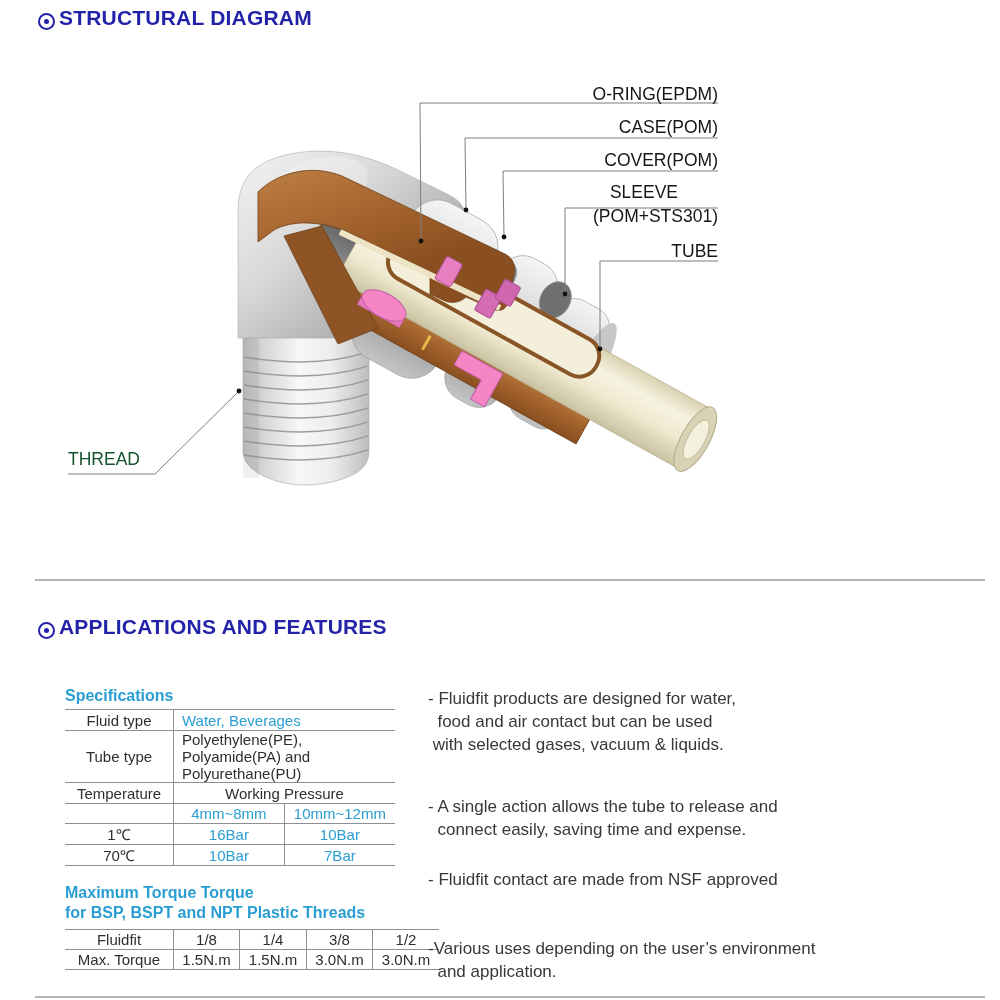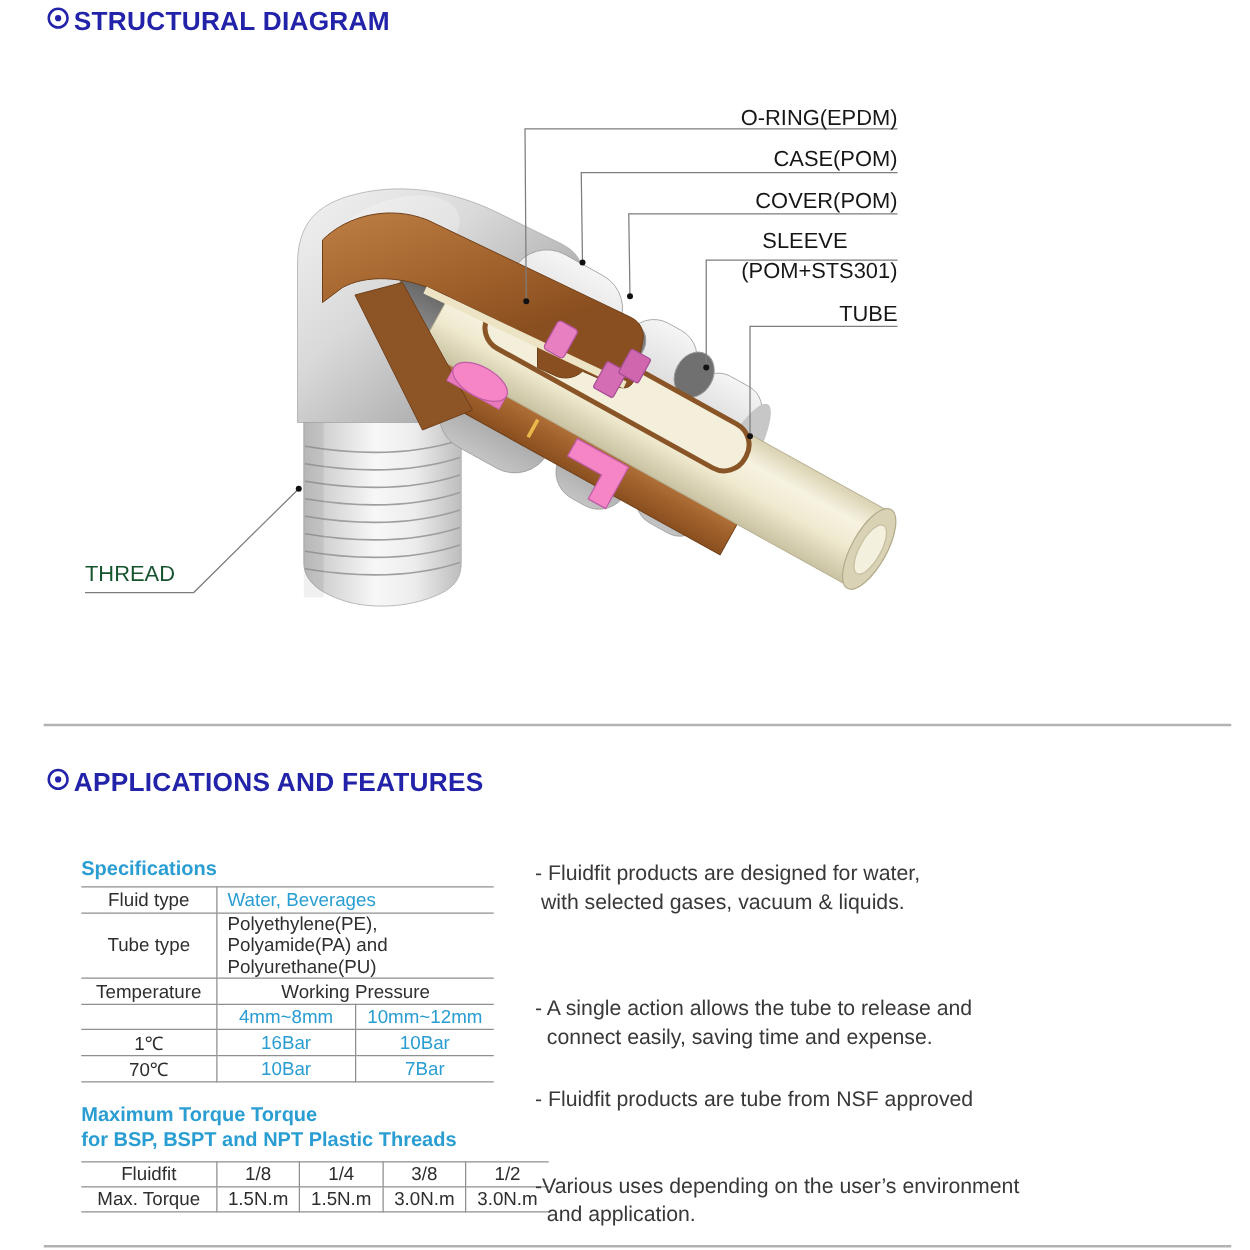--- a/index.html
+++ b/index.html
@@ -1,19 +1,19 @@
 <!DOCTYPE html>
 <html><head>
 <meta charset="utf-8">
 <style>
   html,body { margin:0; padding:0; background:#ffffff; }
   body { width:1000px; height:1000px; position:relative; overflow:hidden;
          font-family:"Liberation Sans", sans-serif; }
 
-  .sec-title { position:absolute; display:flex; align-items:flex-start;
+  .sec-title { position:absolute; display:flex; align-items:flex-end;
                color:#2323aa; font-weight:700; font-size:21px; letter-spacing:0.2px; }
   .bullseye { width:13px; height:13px; border:2.5px solid #2323aa; border-radius:50%;
               display:inline-flex; align-items:center; justify-content:center; margin-right:4px; }
   .bullseye .dot { width:5px; height:5px; background:#2323aa; border-radius:50%; display:block; }
 
   .svg-layer { position:absolute; left:0; top:0; }
 
   .dlabel { position:absolute; font-size:17.5px; font-weight:500; color:#161616; white-space:nowrap; }
   .dlabel.right { text-align:right; }
 
@@ -225,25 +225,26 @@
     <td class="vline ctr">1.5N.m</td>
     <td class="vline ctr">1.5N.m</td>
     <td class="vline ctr">3.0N.m</td>
     <td class="ctr">3.0N.m</td>
   </tr>
 </tbody>
   </table>
 
 <div class="features" style="top:687px;">
   <div class="line">- Fluidfit products are designed for water,</div>
+  <div class="line">  food and air contact but can be used</div>
   <div class="line"> with selected gases, vacuum &amp; liquids.</div>
 </div>
 <div class="features" style="top:795px;">
   <div class="line">- A single action allows the tube to release and</div>
   <div class="line">  connect easily, saving time and expense.</div>
 </div>
 <div class="features" style="top:868px;">
-  <div class="line">- Fluidfit products are tube from NSF approved</div>
+  <div class="line">- Fluidfit contact are made from NSF approved</div>
 </div>
 <div class="features" style="top:937px;">
   <div class="line">-Various uses depending on the user’s environment</div>
   <div class="line">  and application.</div>
 </div>
 
 </body></html>

